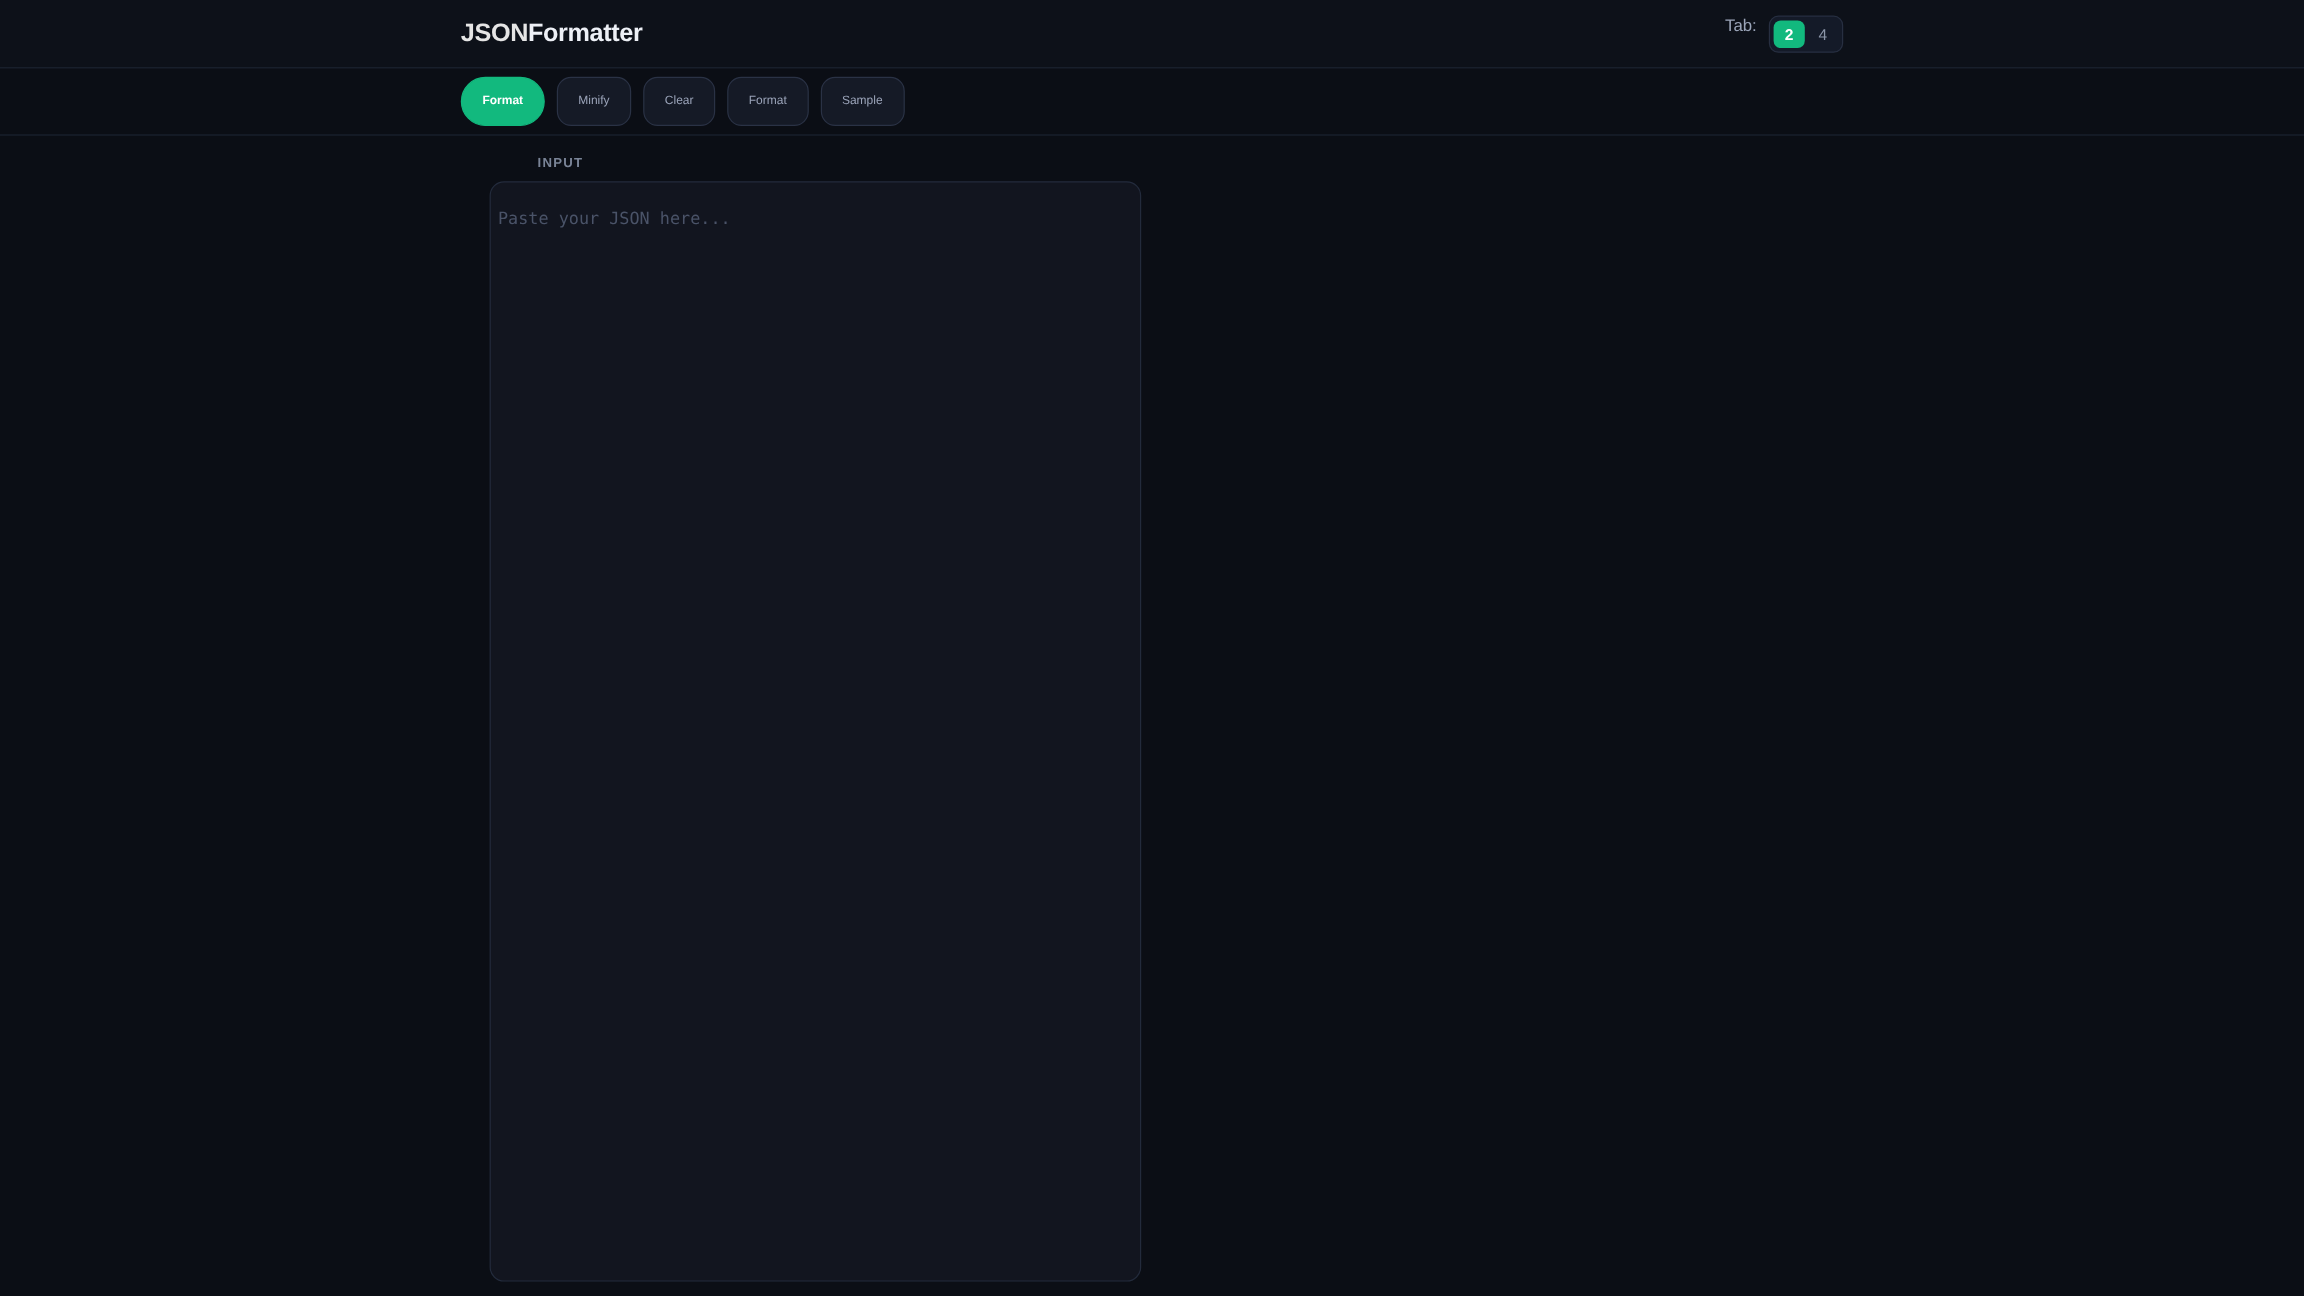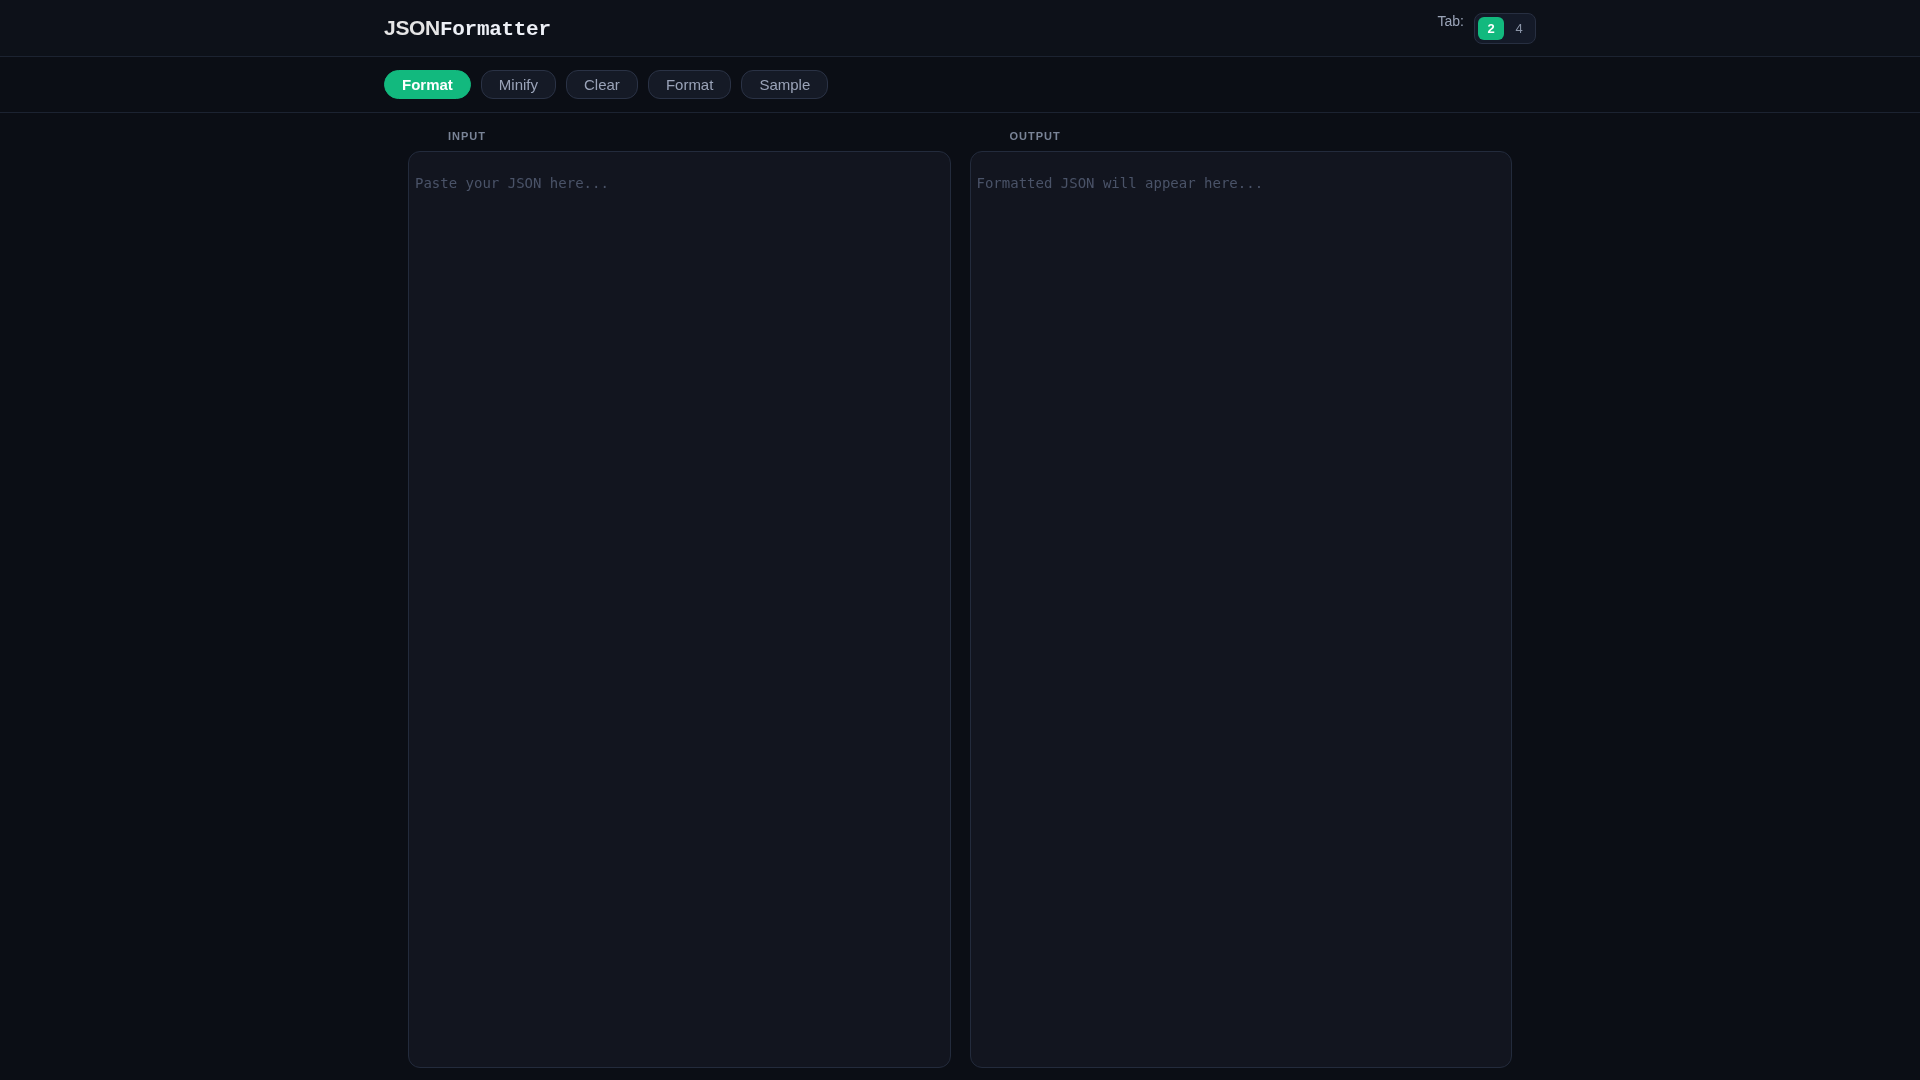--- a/index.html
+++ b/index.html
@@ -26,21 +26,21 @@
   }
   .app-header .container { justify-content: space-between; }
   .logo {
     font-size: 21px;
     font-weight: 800;
     letter-spacing: -0.3px;
     cursor: default;
     white-space: nowrap;
   }
   .logo .accent { color: #e5e5e5; }
-  .logo .rest { color: #edf0f6; font-family: Liberation Mono, monospace; }
+  .logo .rest { color: #edf0f6; }
 
   .tab-control { display: flex; align-items: flex-start; gap: 10px; }
   .tab-control-label { font-size: 14px; color: #9aa4b8; }
   .tab-toggle {
     display: flex;
     align-items: center;
     gap: 2px;
     background: #141a28;
     border: 1px solid #272f41;
     border-radius: 8px;
@@ -63,23 +63,23 @@
     font-weight: 600;
   }
 
   
   .toolbar {
     height: 56px;
     border-bottom: 1px solid #1c2331;
   }
   .toolbar .container { justify-content: flex-start; gap: 10px; }
   .btn {
-    height: 29px;
+    height: 41px;
     padding: 0 17px;
-    font-size: 15px;
+    font-size: 10px;
     font-family: "Liberation Sans", sans-serif;
     border-radius: 12px;
     background: #151a26;
     border: 1px solid #2a3245;
     color: #9aa3b8;
     cursor: pointer;
     display: inline-flex;
     align-items: center;
   }
   .btn.primary {
@@ -154,18 +154,14 @@
     <button class="btn">Sample</button>
   </div>
 </nav>
 
 <main class="main">
   <div class="container">
     <section>
       <div class="panel-label">INPUT</div>
       <textarea class="panel" spellcheck="false" placeholder="Paste your JSON here..." style=""></textarea>
     </section>
-    <section>
-      <div class="panel-label">OUTPUT</div>
-      <textarea class="panel" spellcheck="false" readonly="" placeholder="Formatted JSON will appear here..." style=""></textarea>
-    </section>
   </div>
 </main>
 
 </body></html>

